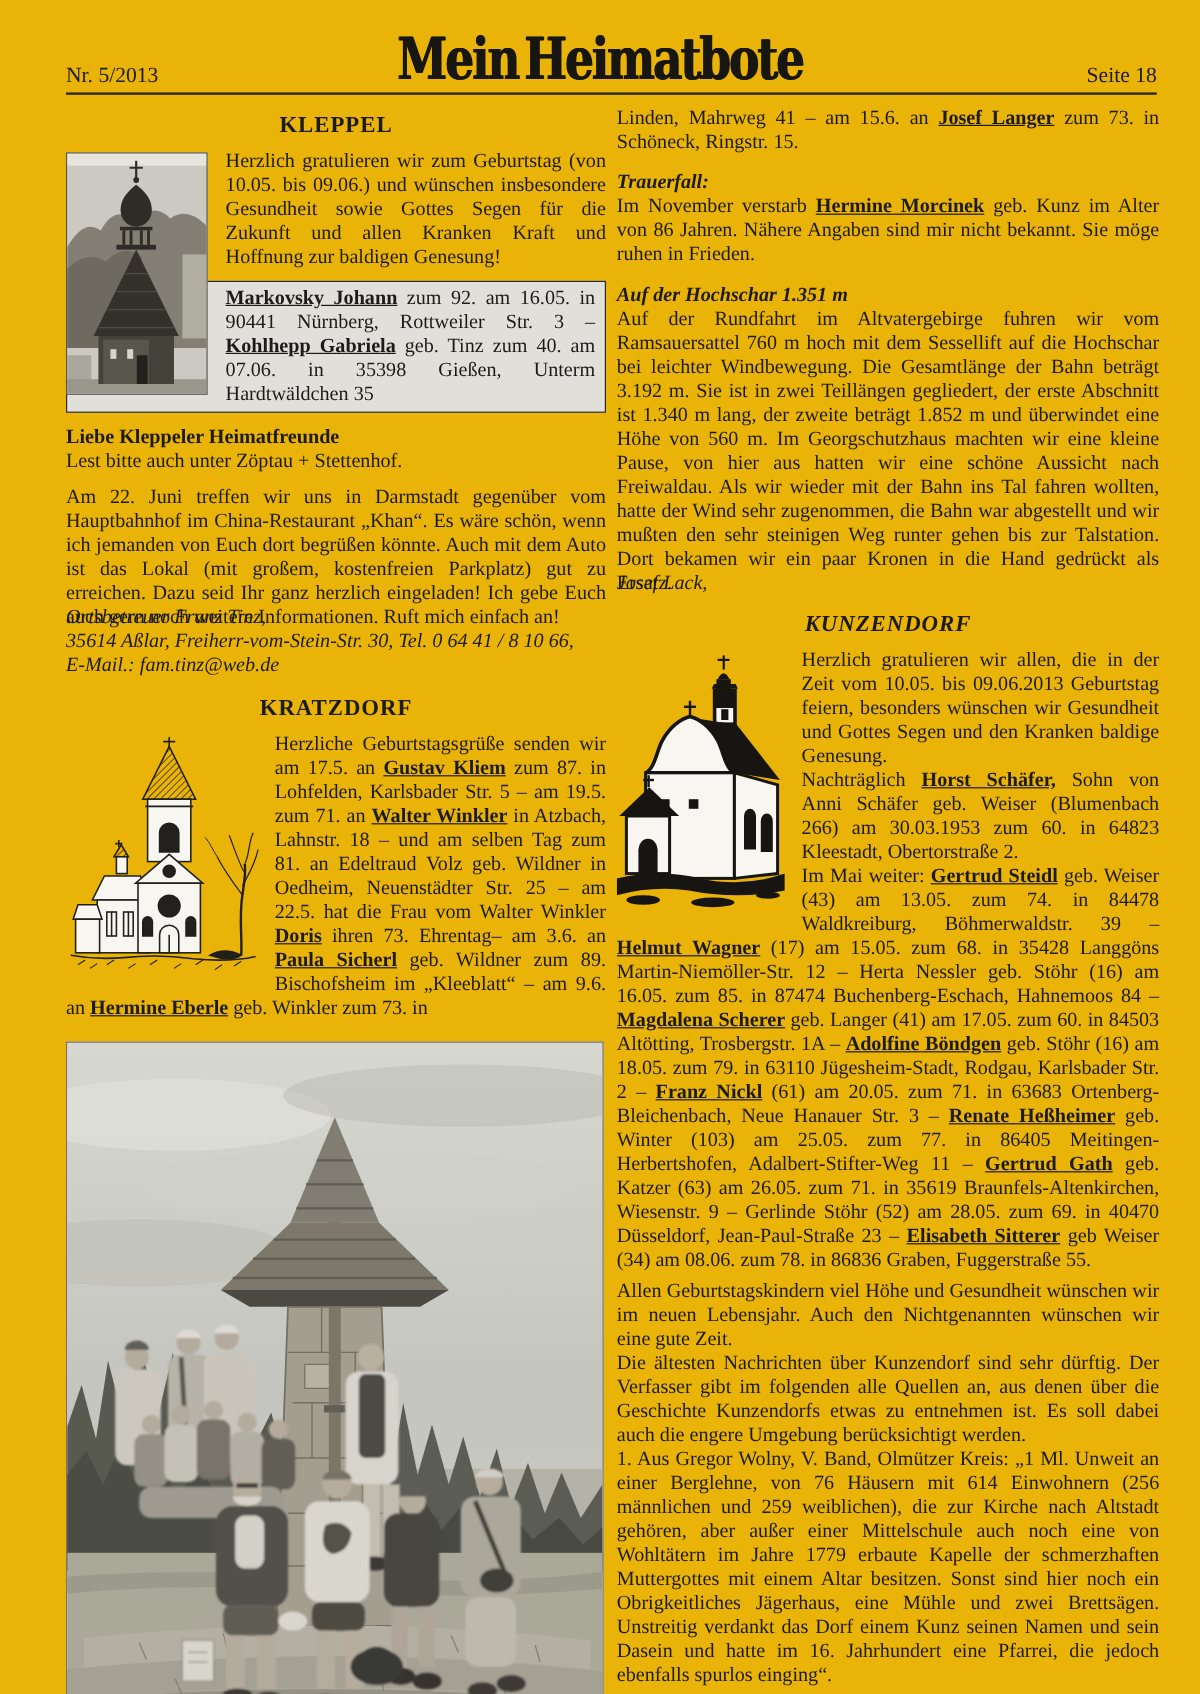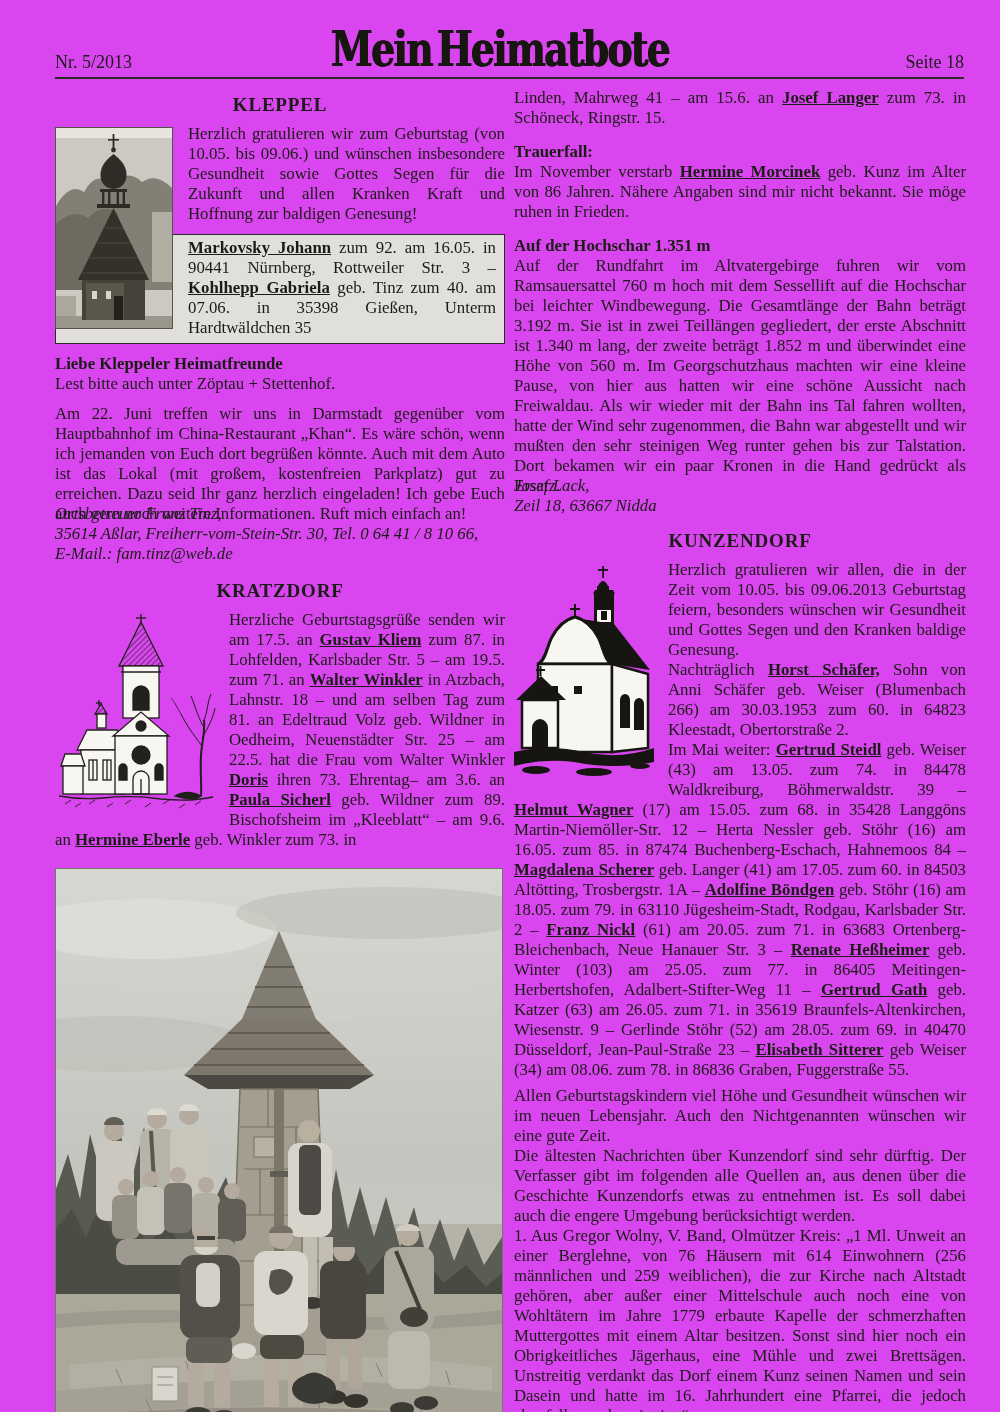--- a/index.html
+++ b/index.html
@@ -1,18 +1,18 @@
 <!DOCTYPE html>
 <html><head>
 <meta charset="utf-8">
 <style>
   html,body { margin:0; padding:0; background:#9a9a96; }
   .page {
     position:relative; width:1000px; height:1412px; margin:0 auto;
-    background:#d946ef; color:#1c1b17;
+    background:#eab308; color:#1c1b17;
     font-family:"Liberation Serif", serif;
     overflow:hidden;
   }
   
   .hdr-issue { position:absolute; left:55px; top:52px; font-size:18px; }
   .hdr-page  { position:absolute; right:36px; top:52px; font-size:18px; }
   .masthead  {
     position:absolute; left:0; right:0; top:22px; text-align:center;
     font-family:"DejaVu Serif", serif; font-weight:bold; font-size:46px;
     letter-spacing:-2px; word-spacing:-8px;
@@ -28,21 +28,21 @@
   p { margin:0; font-size:16.8px; line-height:20px; text-align:justify; }
   .b { font-weight:bold;text-decoration:underline; }
   .section-head {
     margin:6px 0 8px; text-align:center; font-weight:bold;
     font-size:19px; letter-spacing:0.8px;
   }
   .sub-head { font-weight:bold; text-align:left; }
   .sig { text-align:left; font-style:italic; }
   .sig-pull { margin-top:-20px; }
   .clear { clear:both; }
-  .mt6 { margin-top:6px; } .mt10 { margin-top:10px; } .mt14 { margin-top:14px; } .mt16 { margin-top:16px; }
+  .mt6 { margin-top:6px; } .mt10 { margin-top:10px; } .mt14 { margin-top:14px;font-style:italic; } .mt16 { margin-top:16px; }
   
   figure { margin:0; padding:0; }
   .fig-chapel { float:left; width:116px; height:200px; margin:3px 15px 6px 0;
                 border:1px solid #55524b; background:#cbc9c1; }
   .fig-kratz  { float:left; width:162px; height:205px; margin:4px 12px 4px 0; }
   .fig-kunz   { float:left; width:140px; height:212px; margin:6px 14px 4px 0; }
   .fig-photo  { width:446px; height:572px; margin-top:18px;
                 border:1px solid #77746c; background:#cfcec9; }
   .box {
     border:1.5px solid #2b2a25; background:#e0dfda;
@@ -331,21 +331,20 @@
   <div class="col col-right">
 
     <p><span>Linden, Mahrweg 41 – am 15.6. an </span><span class="b">Josef Langer</span><span> zum 73. in Schöneck, Ringstr. 15.</span></p>
 
     <p class="sub-head mt14">Trauerfall:</p>
     <p><span>Im November verstarb </span><span class="b">Hermine Morcinek</span><span> geb. Kunz im Alter von 86 Jahren. Nähere Angaben sind mir nicht bekannt. Sie möge ruhen in Frieden.</span></p>
 
     <p class="sub-head mt14">Auf der Hochschar 1.351 m</p>
     <p><span>Auf der Rundfahrt im Altvatergebirge fuhren wir vom Ramsauersattel 760 m hoch mit dem Sessellift auf die Hochschar bei leichter Windbewegung. Die Gesamtlänge der Bahn beträgt 3.192 m. Sie ist in zwei Teillängen gegliedert, der erste Abschnitt ist 1.340 m lang, der zweite beträgt 1.852 m und überwindet eine Höhe von 560 m. Im Georgschutzhaus machten wir eine kleine Pause, von hier aus hatten wir eine schöne Aussicht nach Freiwaldau. Als wir wieder mit der Bahn ins Tal fahren wollten, hatte der Wind sehr zugenommen, die Bahn war abgestellt und wir mußten den sehr steinigen Weg runter gehen bis zur Talstation. Dort bekamen wir ein paar Kronen in die Hand gedrückt als Ersatz.</span></p>
     <p class="sig sig-pull">Josef Lack,</p>
-    <p class="sig">Zeil 18, 63667 Nidda</p>
 
     <h2 class="section-head mt14">KUNZENDORF</h2>
 
     <figure class="fig-kunz">
       <svg width="140" height="212" viewBox="0 0 140 212">
         <g fill="#161511">
           <rect x="88.2" y="0" width="1.8" height="12"></rect>
           <rect x="84" y="3" width="10" height="1.8"></rect>
           <path d="M84,20 q5,-10 10,0 z"></path>
           <rect x="83" y="20" width="12" height="8"></rect>

